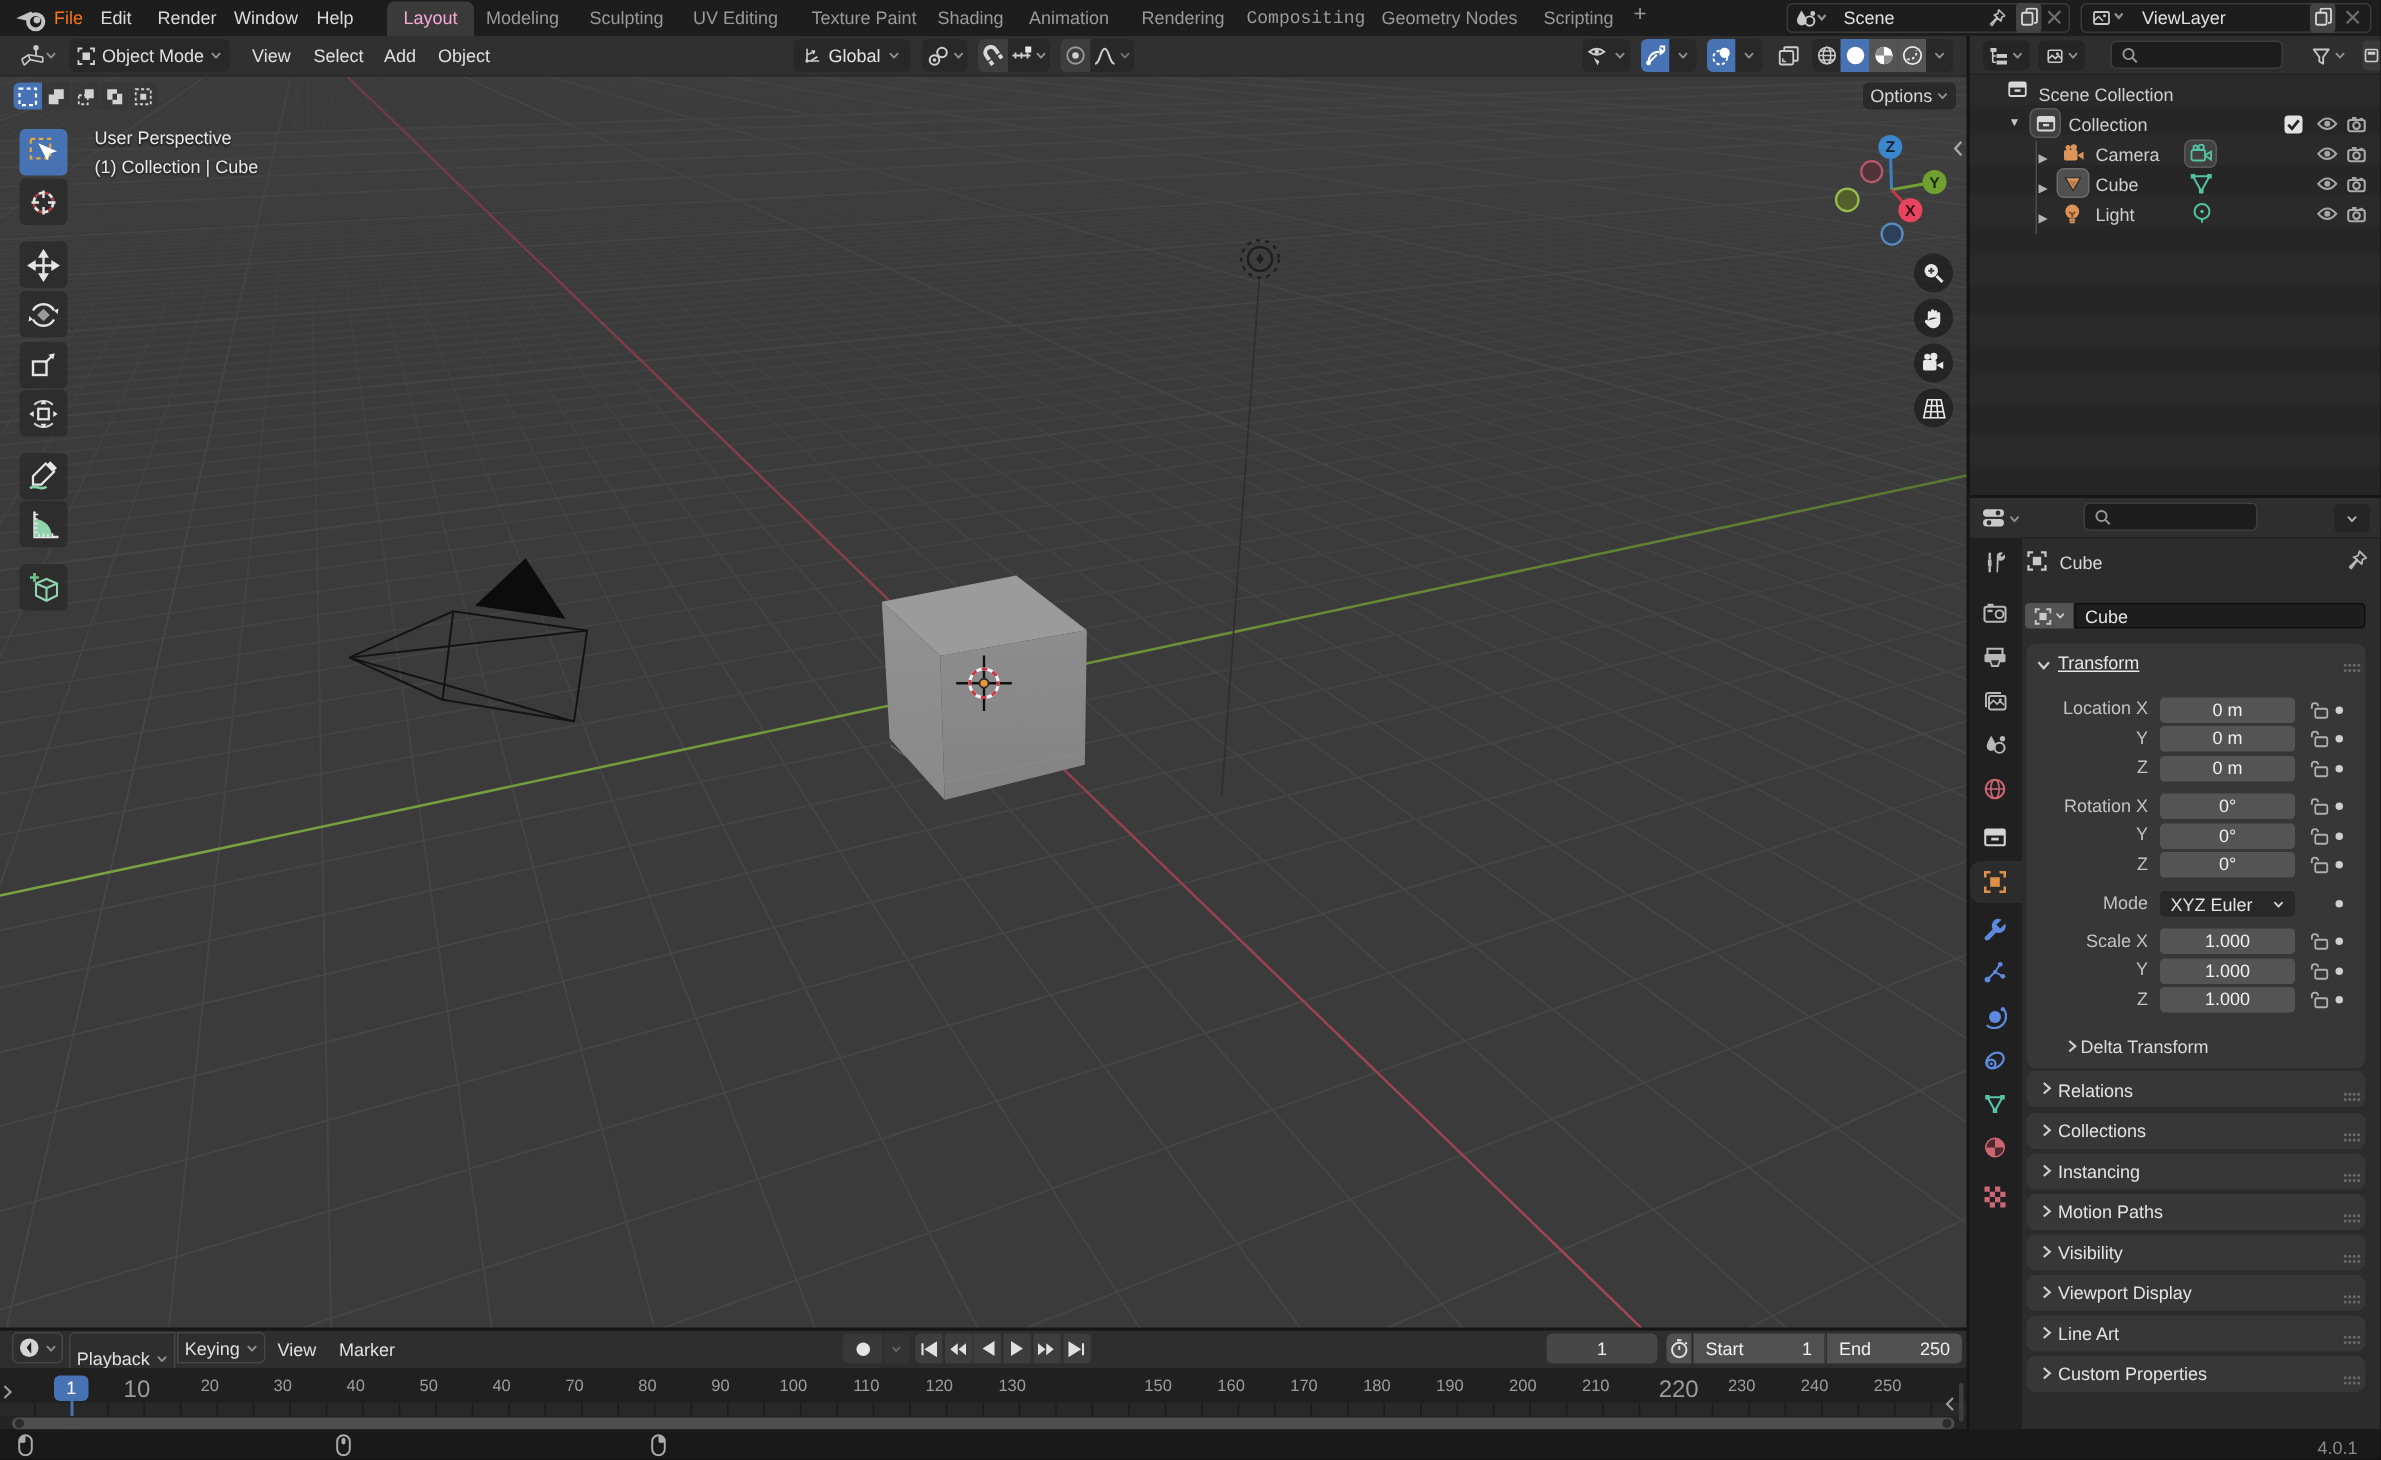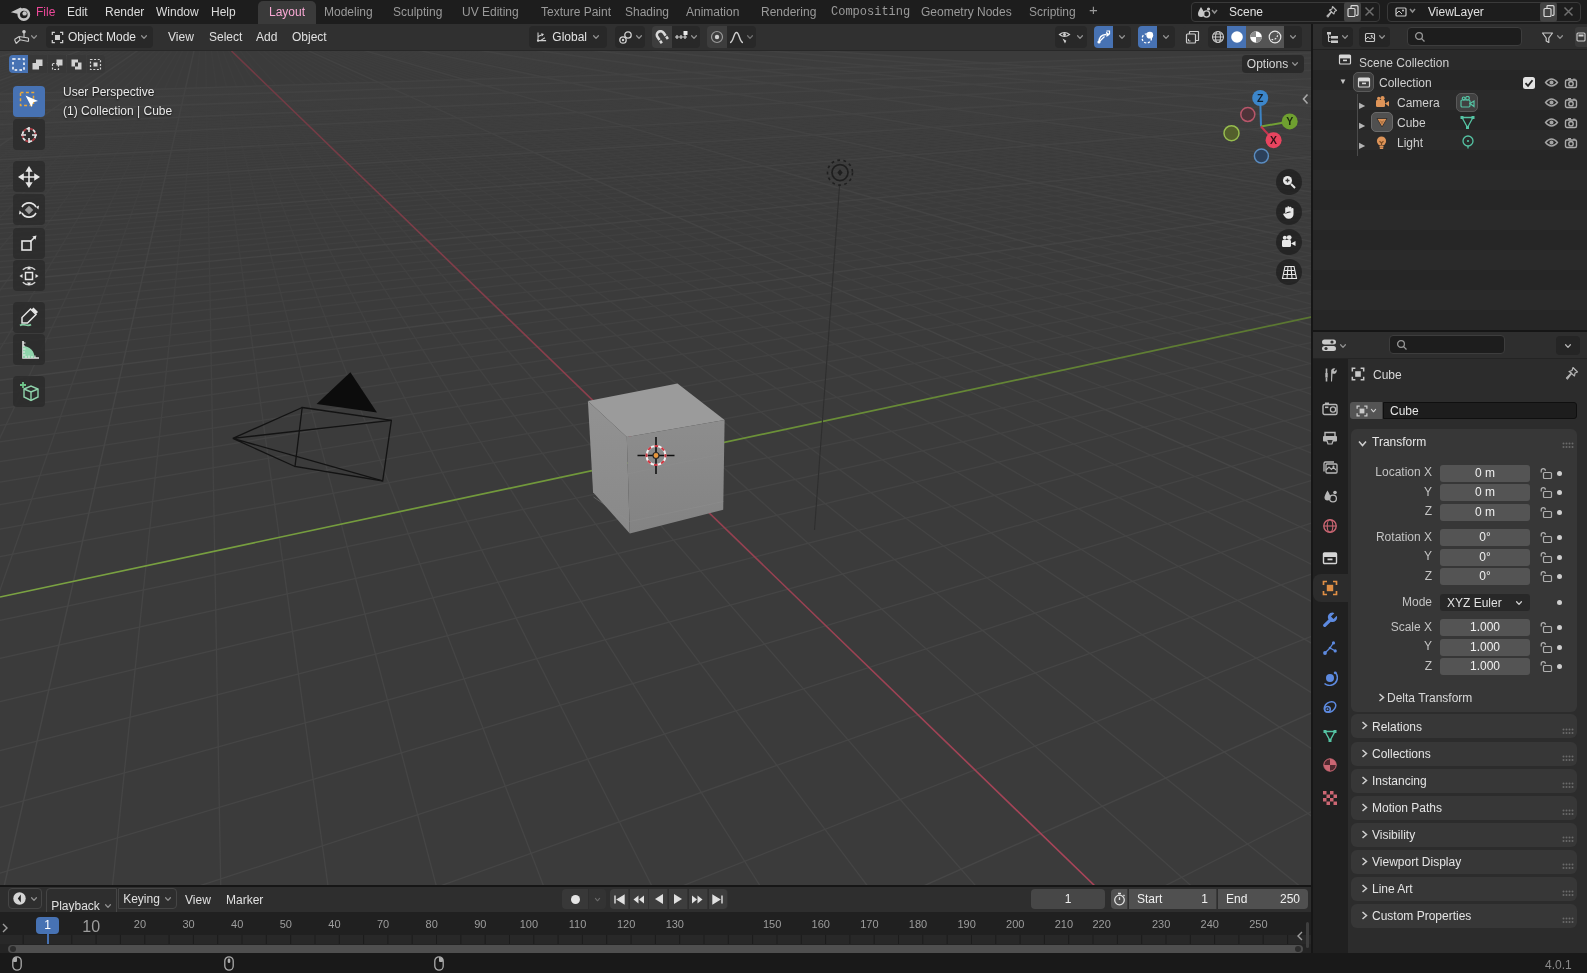--- a/index.html
+++ b/index.html
@@ -6,21 +6,21 @@
 .abs{position:absolute;white-space:nowrap;}
 .ic{display:block;}
 </style></head><body>
 <div class="abs" style="left:0;top:0;width:1587px;height:24px;background:#1d1d1d;"></div>
 <div class="abs" style="left:10px;top:4px;">
 <svg width="22" height="18" viewBox="0 0 22 18">
 <circle cx="13.8" cy="10.5" r="5.1" fill="none" stroke="#c4c4c4" stroke-width="2.6"></circle>
 <circle cx="14.6" cy="9.4" r="2.2" fill="#c4c4c4"></circle>
 <path d="M0.8 8.2 L10.6 3.6 L13.2 5.9 L8.4 9.9 Z" fill="#c4c4c4"></path>
 </svg></div>
-<div class="abs" style="left:36px;top:5px;color:#ec4899;">File</div>
+<div class="abs" style="left:36px;top:5px;color:#f97316;">File</div>
 <div class="abs" style="left:67px;top:5px;color:#dcdcdc;">Edit</div>
 <div class="abs" style="left:105px;top:5px;color:#dcdcdc;">Render</div>
 <div class="abs" style="left:156px;top:5px;color:#dcdcdc;">Window</div>
 <div class="abs" style="left:211px;top:5px;color:#dcdcdc;">Help</div>
 <div class="abs" style="left:258px;top:1px;height:23px;padding:0 11px;background:#3a3a3a;border-radius:5px 5px 0 0;color:#f9a8d4;line-height:23px;">Layout</div>
 <div class="abs" style="left:324px;top:5px;color:#9a9a9a;">Modeling</div>
 <div class="abs" style="left:393px;top:5px;color:#9a9a9a;">Sculpting</div>
 <div class="abs" style="left:462px;top:5px;color:#9a9a9a;">UV Editing</div>
 <div class="abs" style="left:541px;top:5px;color:#9a9a9a;">Texture Paint</div>
 <div class="abs" style="left:625px;top:5px;color:#9a9a9a;">Shading</div>
@@ -1086,21 +1086,21 @@
     </svg>
     <svg class="ic" width="7" height="7" viewBox="0 0 10 10">
       <path d="M2 3.5 L5 6.8 L8 3.5" fill="none" stroke="#cfcfcf" stroke-width="1.6" stroke-linecap="round" stroke-linejoin="round"></path>
     </svg>
   </div>
 <div class="abs" style="left:1383px;top:402px;width:194px;height:17px;background:#1d1d1d;border:1px solid #0f0f0f;border-radius:0 3px 3px 0;color:#e5e5e5;padding:0 6px;line-height:16px;">Cube</div>
 <div class="abs" style="left:1351px;top:429px;width:226px;height:283px;background:#373737;border-radius:6px;"></div>
 <div class="abs" style="left:1357px;top:438px;"><svg width="11" height="11" viewBox="0 0 11 11">
       <path d="M2 3.5 L5.5 7.5 L9 3.5" fill="none" stroke="#cfcfcf" stroke-width="1.5"></path>
     </svg></div>
-<div class="abs" style="left:1372px;top:435px;color:#e6e6e6;">Transform</div>
+<div class="abs" style="left:1372px;top:435px;color:#e6e6e6;text-decoration:underline;">Transform</div>
 <div class="abs" style="left:1562px;top:438px;"><svg width="12" height="7" viewBox="0 0 12 7">
       <g fill="#6a6a6a">
         <circle cx="1.5" cy="1.5" r="1"></circle>
         <circle cx="4.5" cy="1.5" r="1"></circle>
         <circle cx="7.5" cy="1.5" r="1"></circle>
         <circle cx="10.5" cy="1.5" r="1"></circle>
         <circle cx="1.5" cy="5" r="1"></circle>
         <circle cx="4.5" cy="5" r="1"></circle>
         <circle cx="7.5" cy="5" r="1"></circle>
         <circle cx="10.5" cy="5" r="1"></circle>
@@ -1424,21 +1424,21 @@
 <div class="abs" style="left:606.197px;top:918px;width:40px;text-align:center;color:#9d9d9d;font-size:11px;">120</div>
 <div class="abs" style="left:654.8270000000001px;top:918px;width:40px;text-align:center;color:#9d9d9d;font-size:11px;">130</div>
 <div class="abs" style="left:703.4570000000001px;top:918px;width:40px;text-align:center;color:#9d9d9d;font-size:11px;margin-top:40px;">140</div>
 <div class="abs" style="left:752.0870000000001px;top:918px;width:40px;text-align:center;color:#9d9d9d;font-size:11px;">150</div>
 <div class="abs" style="left:800.7170000000001px;top:918px;width:40px;text-align:center;color:#9d9d9d;font-size:11px;">160</div>
 <div class="abs" style="left:849.3470000000001px;top:918px;width:40px;text-align:center;color:#9d9d9d;font-size:11px;">170</div>
 <div class="abs" style="left:897.9770000000001px;top:918px;width:40px;text-align:center;color:#9d9d9d;font-size:11px;">180</div>
 <div class="abs" style="left:946.6070000000001px;top:918px;width:40px;text-align:center;color:#9d9d9d;font-size:11px;">190</div>
 <div class="abs" style="left:995.2370000000001px;top:918px;width:40px;text-align:center;color:#9d9d9d;font-size:11px;">200</div>
 <div class="abs" style="left:1043.8670000000002px;top:918px;width:40px;text-align:center;color:#9d9d9d;font-size:11px;">210</div>
-<div class="abs" style="left:1092.497px;top:918px;width:40px;text-align:left;color:#9d9d9d;font-size:11px;">220</div>
+<div class="abs" style="left:1092.497px;top:918px;width:40px;text-align:right;color:#9d9d9d;font-size:16px;">220</div>
 <div class="abs" style="left:1141.1270000000002px;top:918px;width:40px;text-align:center;color:#9d9d9d;font-size:11px;">230</div>
 <div class="abs" style="left:1189.757px;top:918px;width:40px;text-align:center;color:#9d9d9d;font-size:11px;">240</div>
 <div class="abs" style="left:1238.3870000000002px;top:918px;width:40px;text-align:center;color:#9d9d9d;font-size:11px;">250</div>
 <div class="abs" style="left:0;top:935px;width:1312px;height:9px;background:#282828;"></div>
 <svg class="abs" style="left:0;top:935px;" width="1312" height="9" viewBox="0 0 1312 9">
     <g stroke="#1c1c1c" stroke-width="1">
       <line x1="23.2" y1="0" x2="23.2" y2="9"></line>
       <line x1="47.5" y1="0" x2="47.5" y2="9"></line>
       <line x1="71.8" y1="0" x2="71.8" y2="9"></line>
       <line x1="96.1" y1="0" x2="96.1" y2="9"></line>

